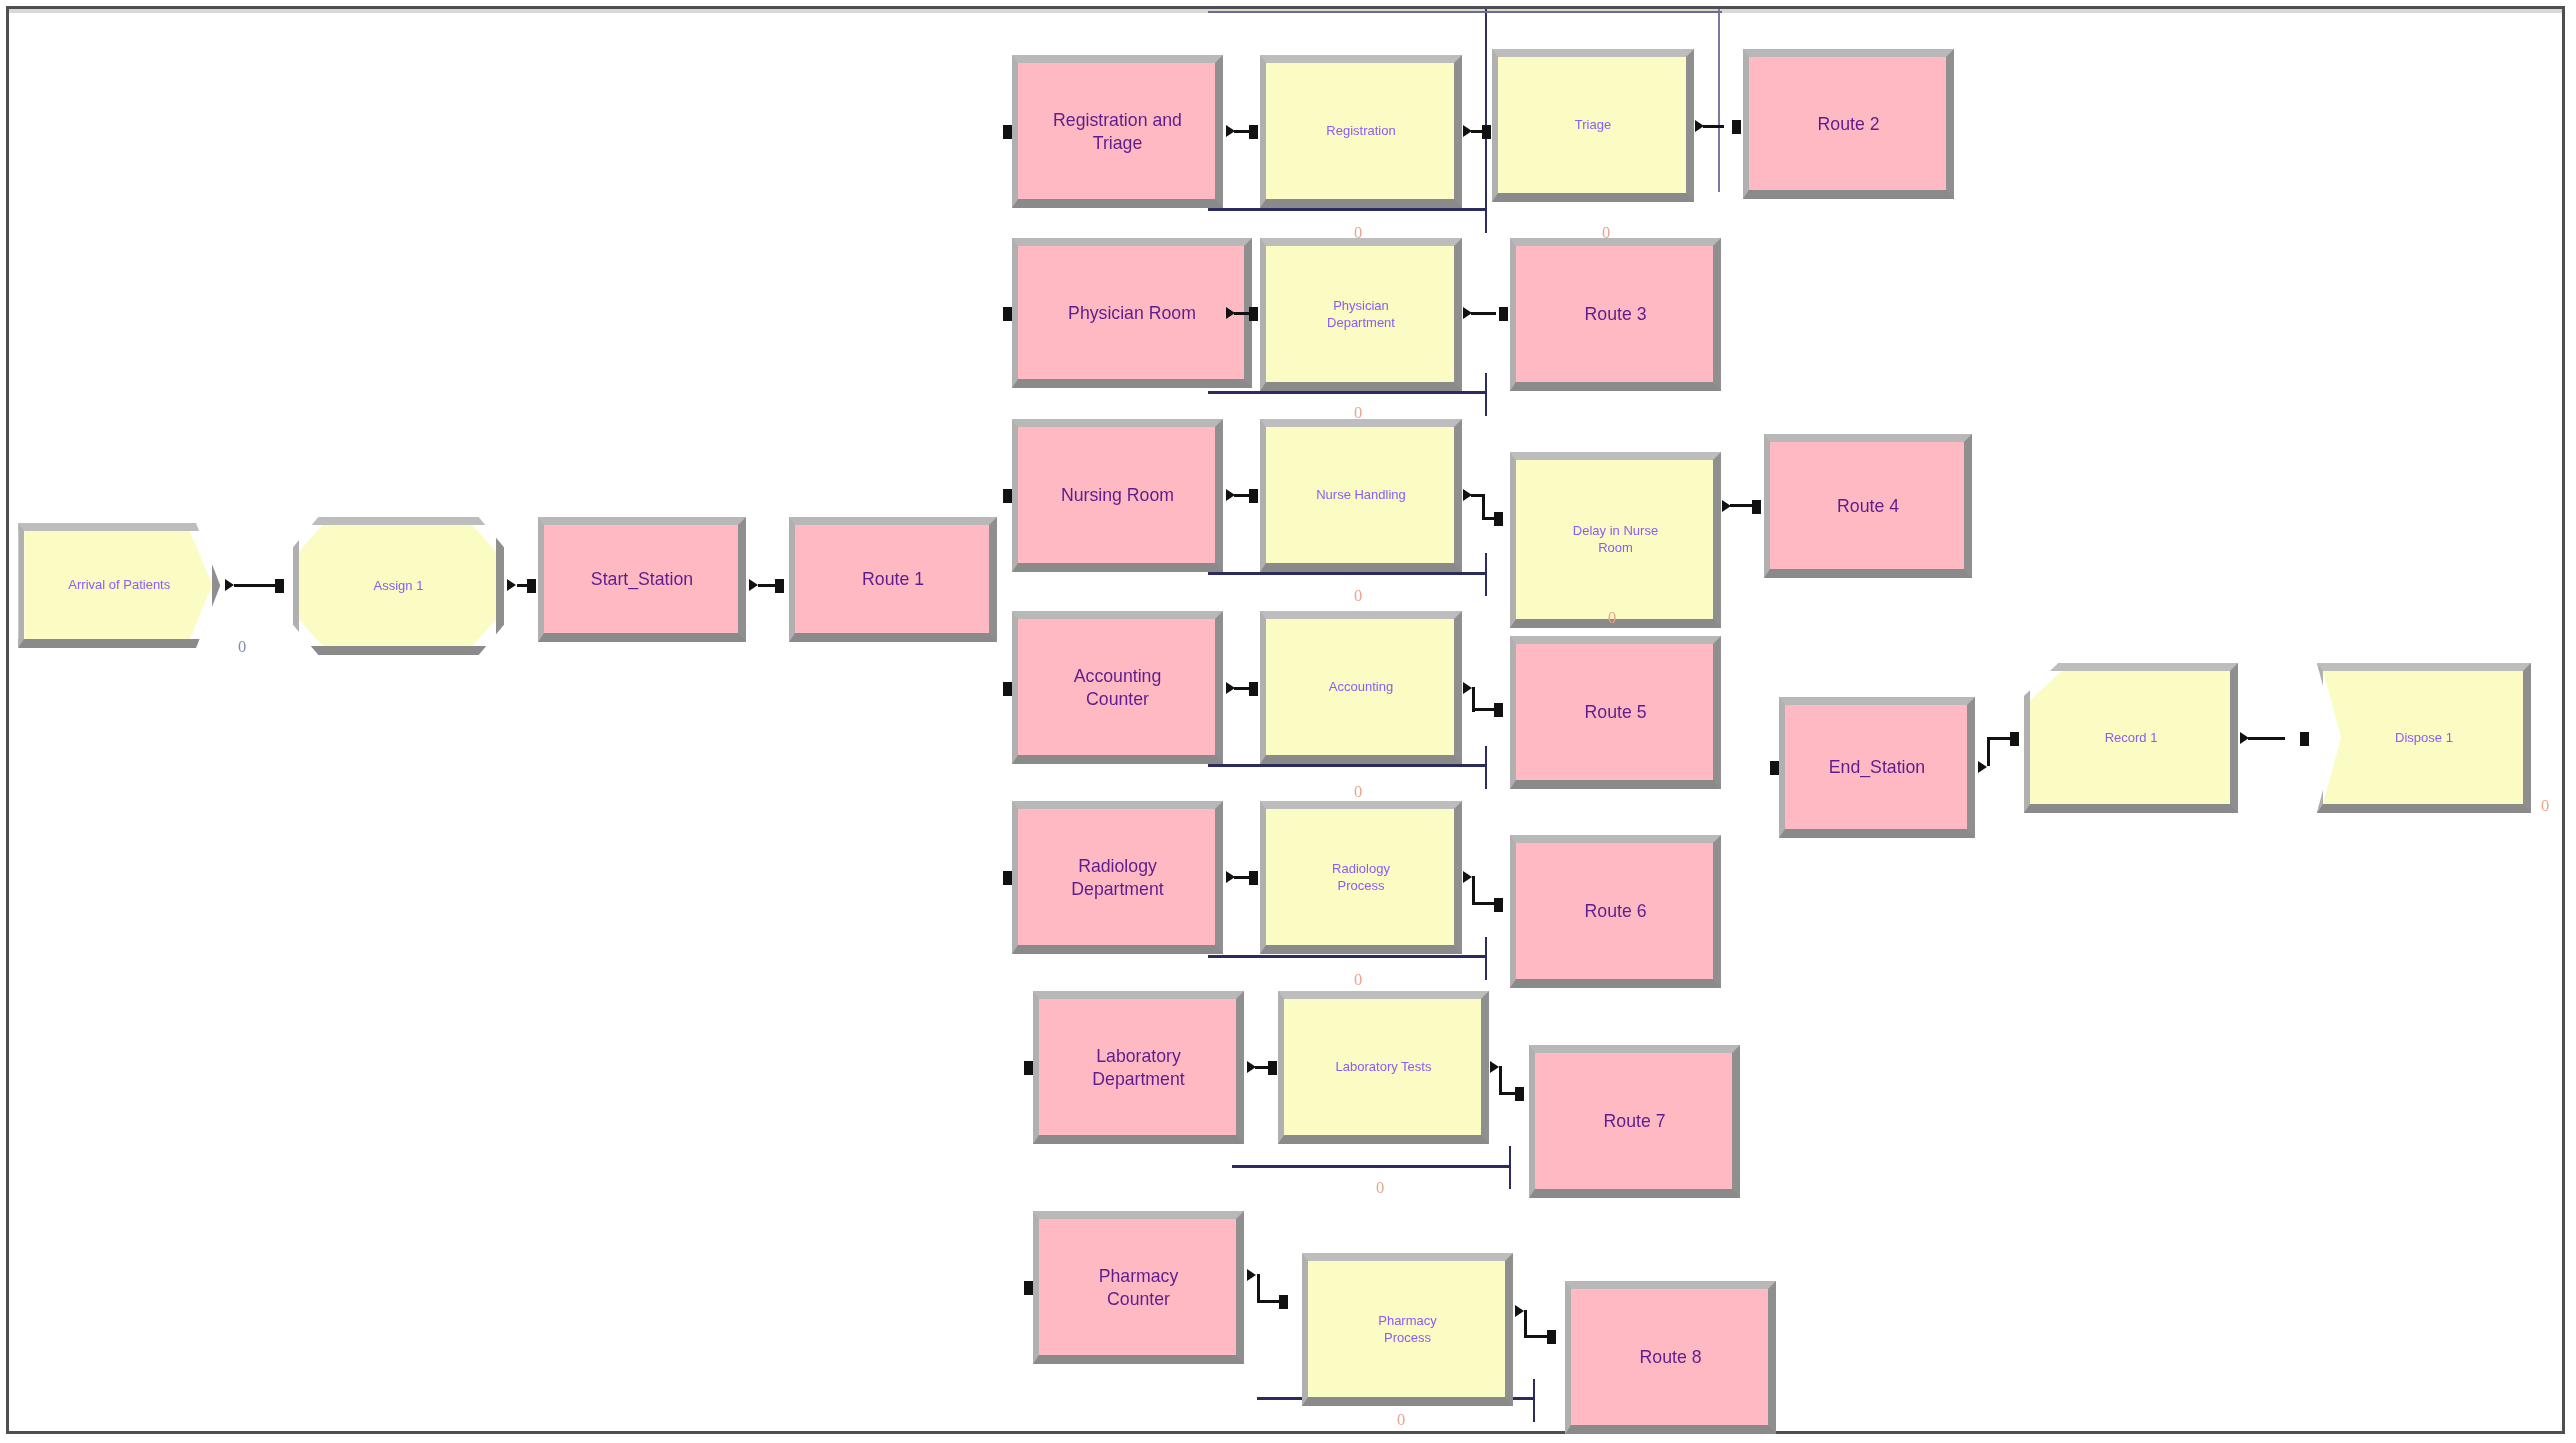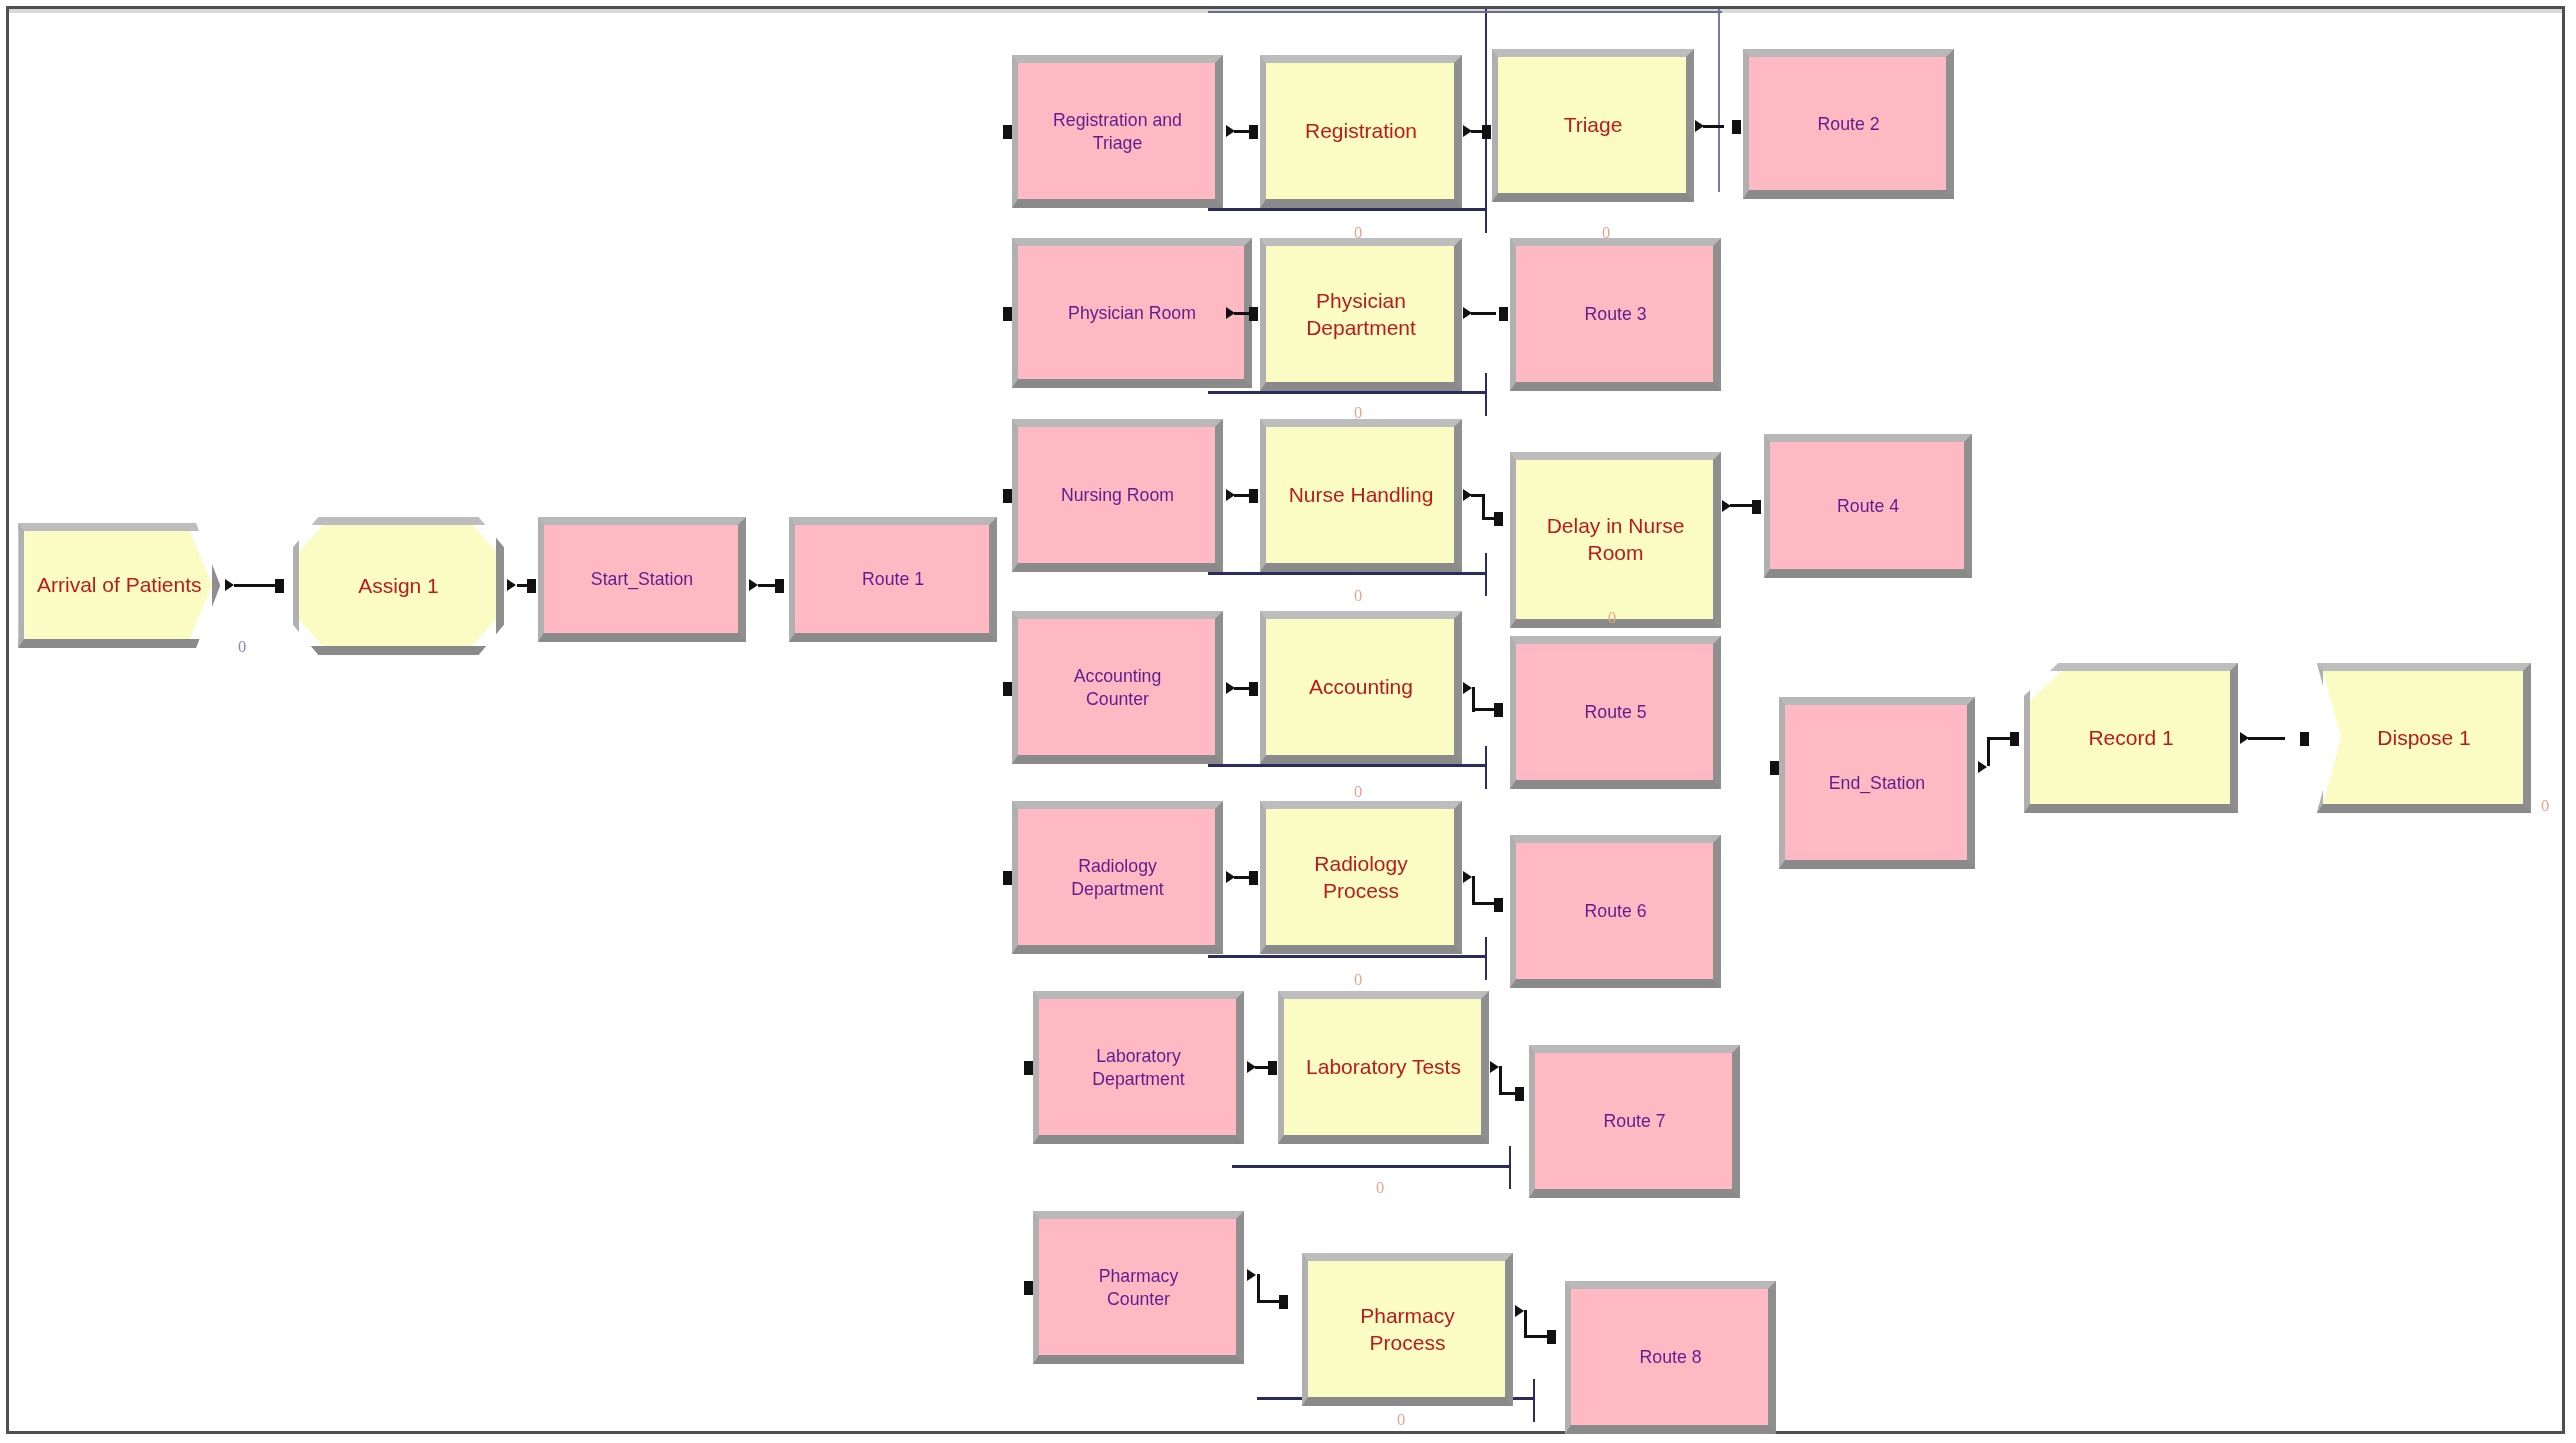--- a/index.html
+++ b/index.html
@@ -52,21 +52,21 @@
     position:absolute;left:0;top:0;width:100%;height:100%;
     display:flex;align-items:center;justify-content:center;
     text-align:center;
     line-height:1.28;
     padding:0 3.7px;
     box-sizing:border-box;
     white-space:pre-line;
     pointer-events:none;
   }
   .blk.pink  .label{color:#5e1d8e;font-size:17.7px;}
-  .blk.yellow .label{color:#b91c1c;font-size:21px;}
+  .blk.yellow .label{color:#8b5cf6;font-size:13px;}
 
   
   .blk::after{
     content:"";
     position:absolute;
     left:4.9px;top:4.9px;width:100%;height:100%;
     background:rgba(0,0,0,0.10);
     z-index:-1;
   }
 
@@ -327,21 +327,21 @@
         </div>
         <div class="label">Pharmacy
 Process</div>
       </div>
       <div class="blk pink" style="left: 1565px; top: 1281px; width: 211px; height: 153px;">
         <div class="body">
           <div class="fill"></div>
         </div>
         <div class="label">Route 8</div>
       </div>
-      <div class="blk pink" style="left: 1779px; top: 697px; width: 196px; height: 172px;">
+      <div class="blk pink" style="left: 1779px; top: 697px; width: 196px; height: 141px;">
         <div class="body">
           <div class="fill"></div>
         </div>
         <div class="label">End_Station</div>
       </div>
       <div class="blk yellow shape-record" style="left: 2024px; top: 663px; width: 214px; height: 150px;">
         <div class="body">
           <div class="fill"></div>
         </div>
         <div class="label">Record 1</div>

